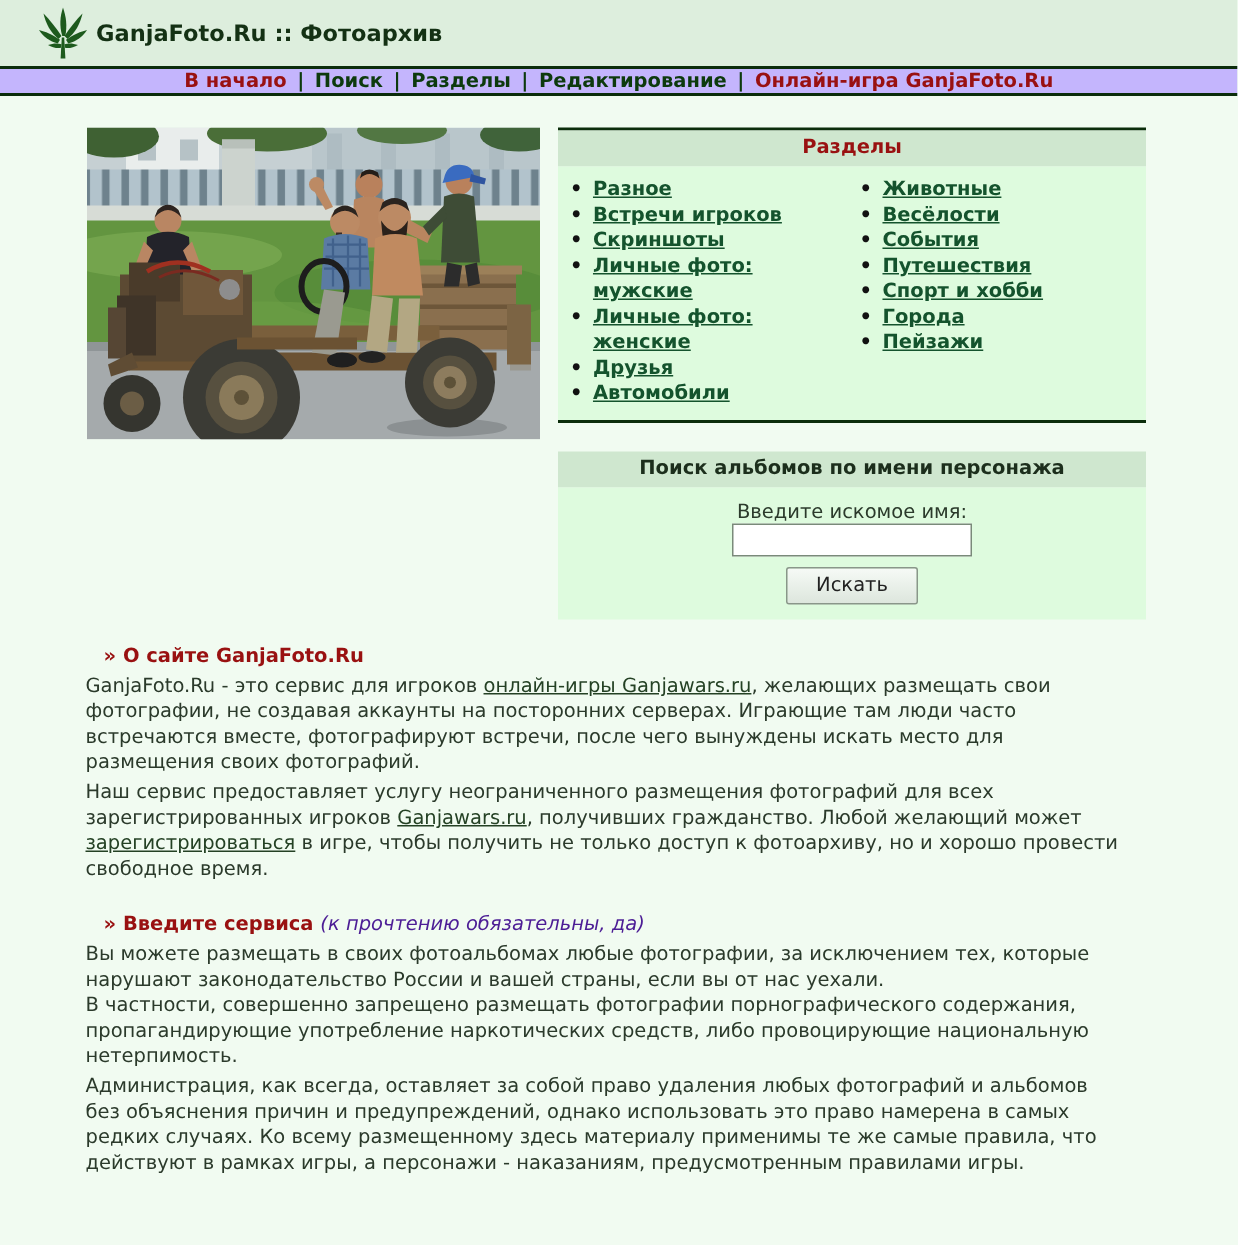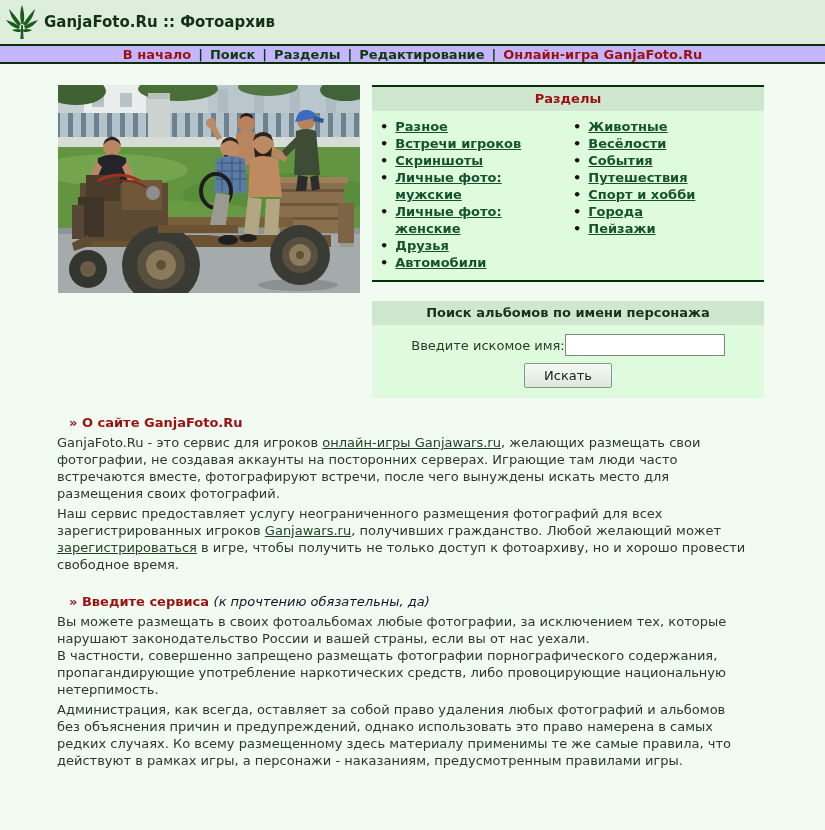--- a/index.html
+++ b/index.html
@@ -12,21 +12,21 @@
     width: 825px;
     height: 830px;
     overflow: hidden;
   }
   
   .topbar {
     height: 44px;
     background: #ddeedd;
     display: flex;
     align-items: center;
-    padding: 0 10px 0 4px;
+    padding: 0 10px 0 24px;
   }
   .logo { width: 36px; height: 38px; flex: 0 0 auto; margin-right: 4px; }
   .site-title { font-weight: bold; font-size: 15px; color: #143114; }
   .topbar-right { margin-left: auto; color: #33413 3; font-size: 13px; color:#334133; white-space: nowrap; }
   .topbar-right a { color: #334133; text-decoration: underline; cursor: pointer; }
   
   .navbar {
     background: #c4b5fd;
     border-top: 2px solid #0b2d0b;
     border-bottom: 2px solid #0b2d0b;
@@ -71,21 +71,21 @@
   .bullet { color: #111; font-weight: bold; margin: 0 7px 0 2px; font-size: 13px; }
   .sections-cols a {
     color: #14532d;
     font-weight: bold;
     text-decoration: underline;
     cursor: pointer;
   }
   .search-box { margin-top: 19px; }
   .search-box .box-header { color: #1c2e1c; }
   .search-body { padding: 9px 0 10px 0; text-align: center; }
-  .search-line { display: flex; justify-content: center; align-items: center; gap: 0; }
+  .search-line { display: flex; justify-content: center; align-items: center; gap: 0; flex-direction: column; }
   .search-line label { color: #2b3a2b; }
   .search-line input {
     width: 160px; height: 22px;
     border: 1px solid #7a8a7a;
     background: #ffffff;
     font-family: inherit; font-size: 13px;
     padding: 0 3px;
   }
   .search-btn {
     margin-top: 7px;
@@ -98,21 +98,21 @@
     cursor: pointer;
   }
   
   .main-text { margin: 14px 0 0 57px; width: 690px; line-height: 17px; }
   .sec-heading {
     color: #991111;
     font-weight: bold;
     padding-left: 12px;
     margin: 20px 0 0 0;
   }
-  .sec-heading .note { color: #0f172a; font-weight: normal; font-style: italic; }
+  .sec-heading .note { color: #4c1d95; font-weight: normal; font-style: italic; }
   .main-text p { margin-top: 3px; }
   .tlink { color: #24412 4; color: #244124; text-decoration: underline; cursor: pointer; }
   .mt-first { margin-top: 16px; }
 </style>
 </head>
 <body>
 
 <div class="topbar">
   <svg class="logo" viewBox="0 0 36 38">
     <g fill="#1d5a1d">

